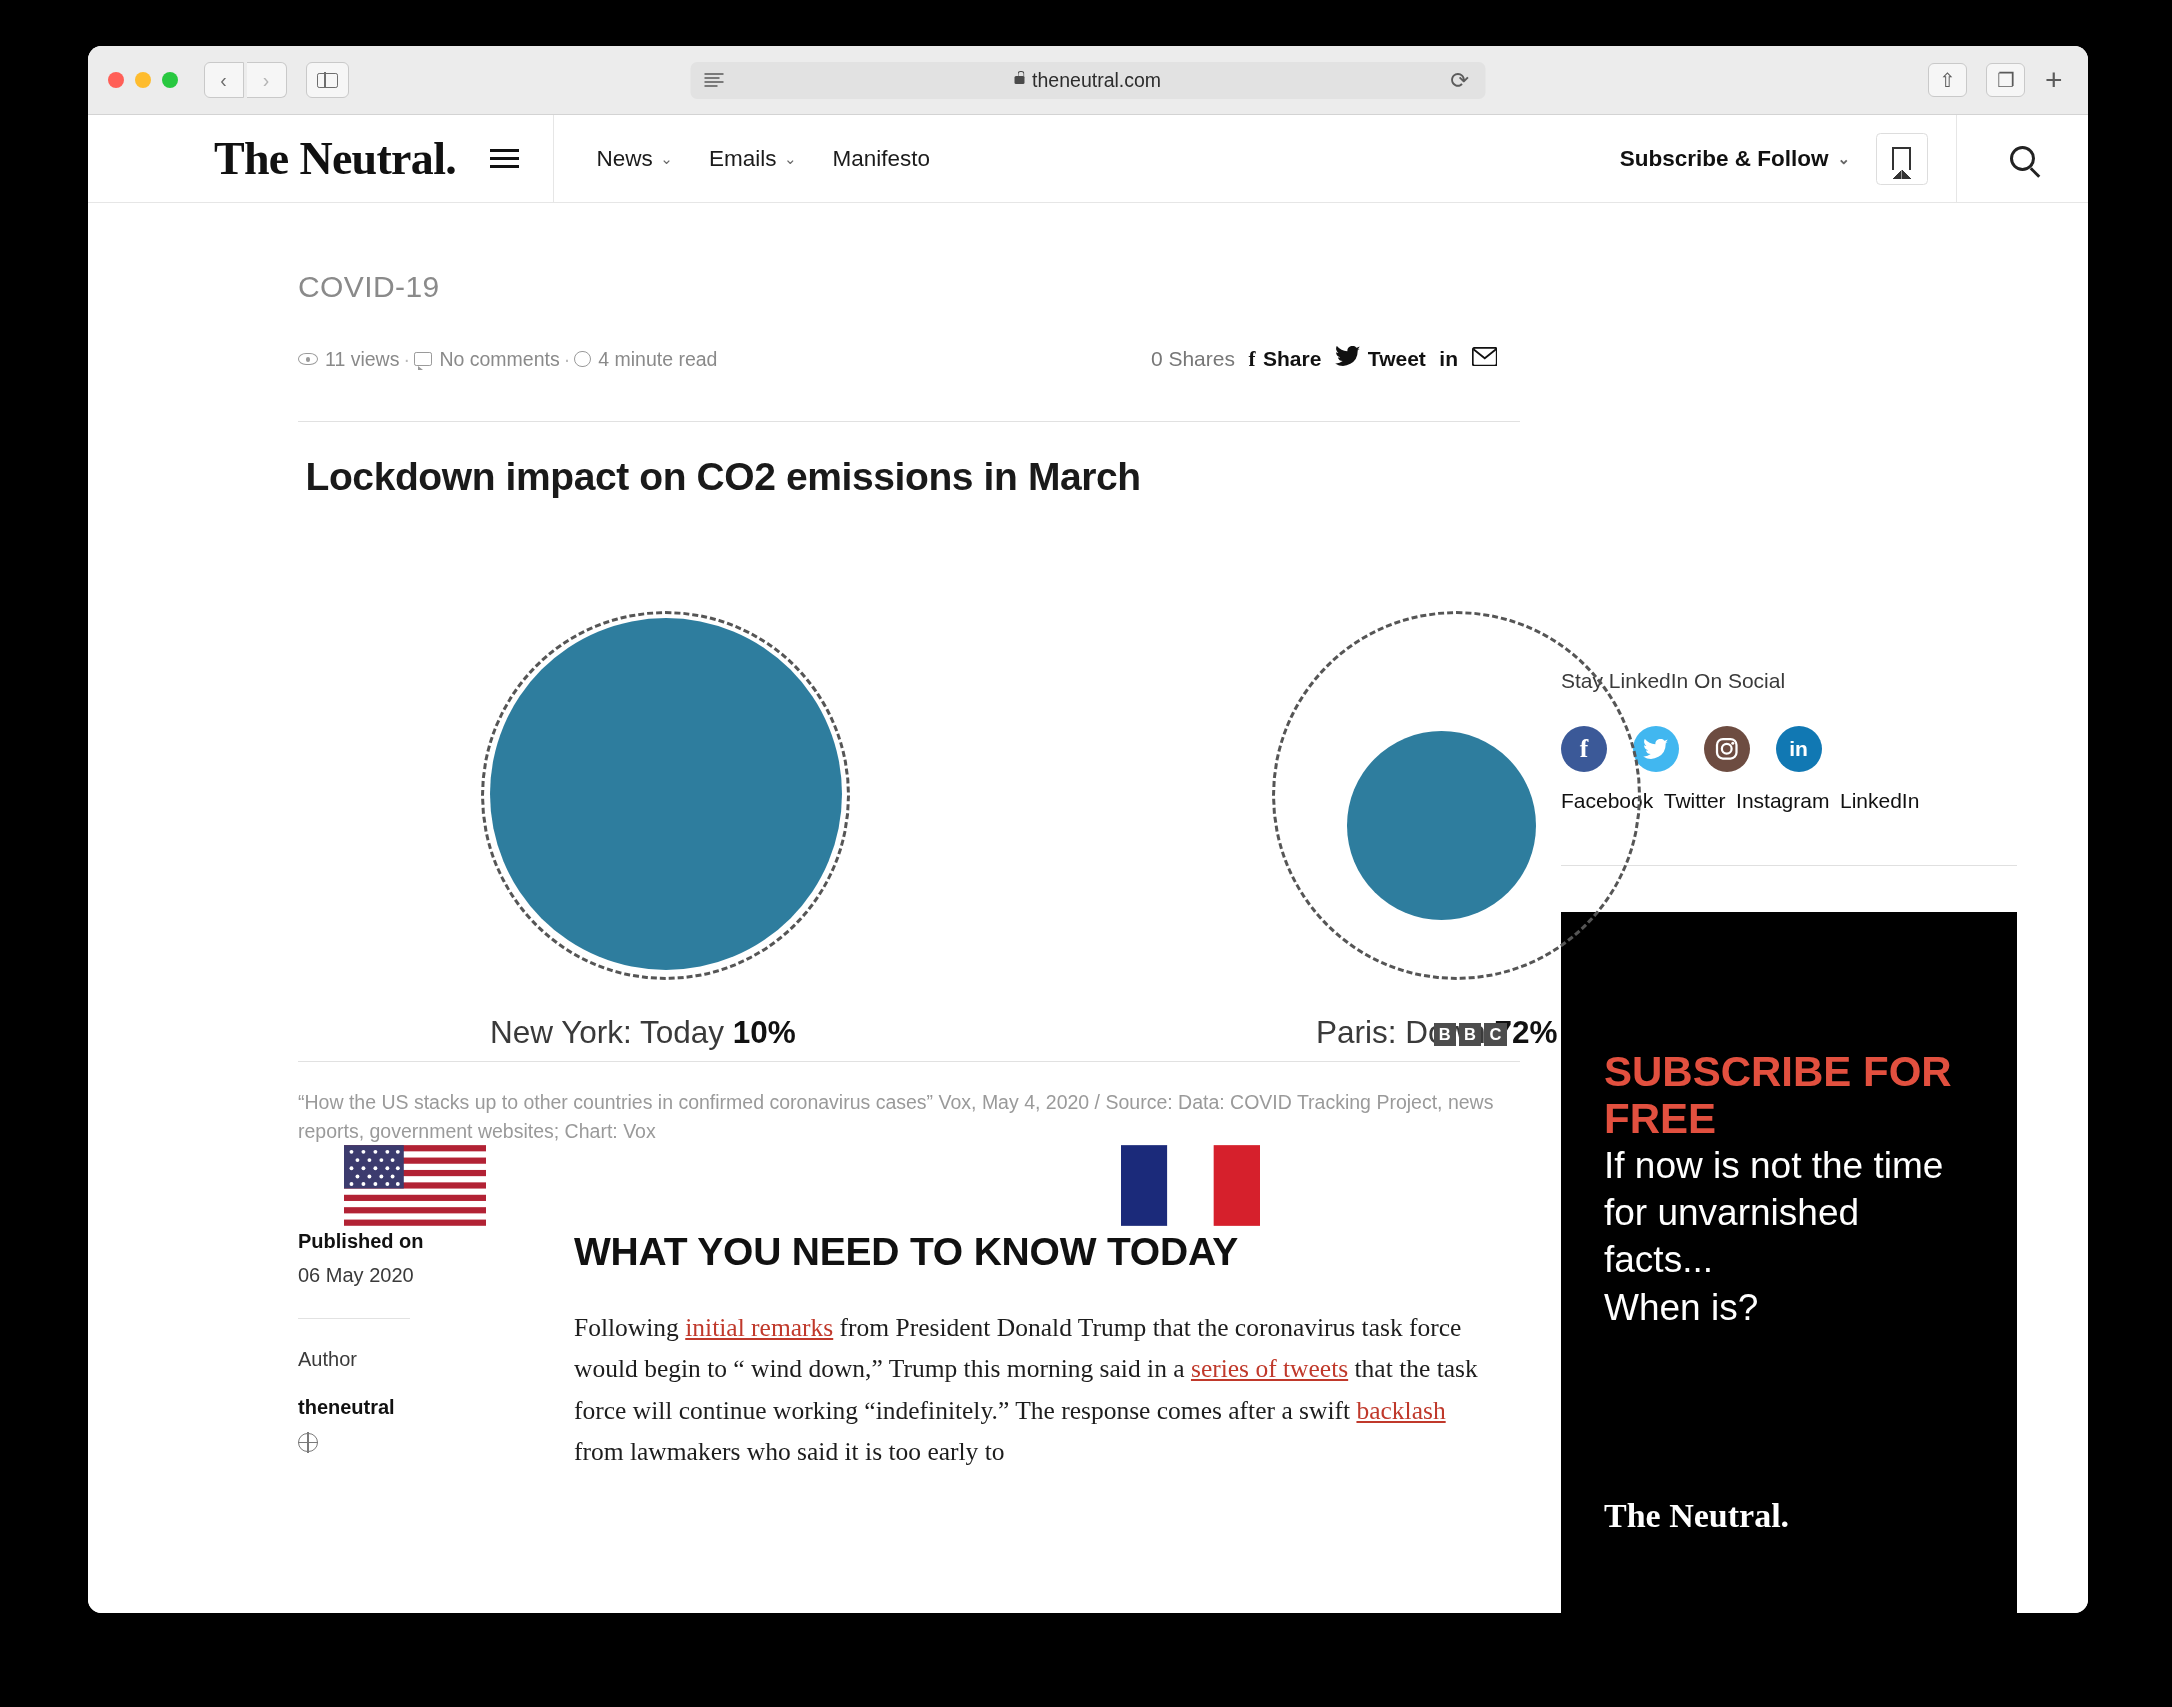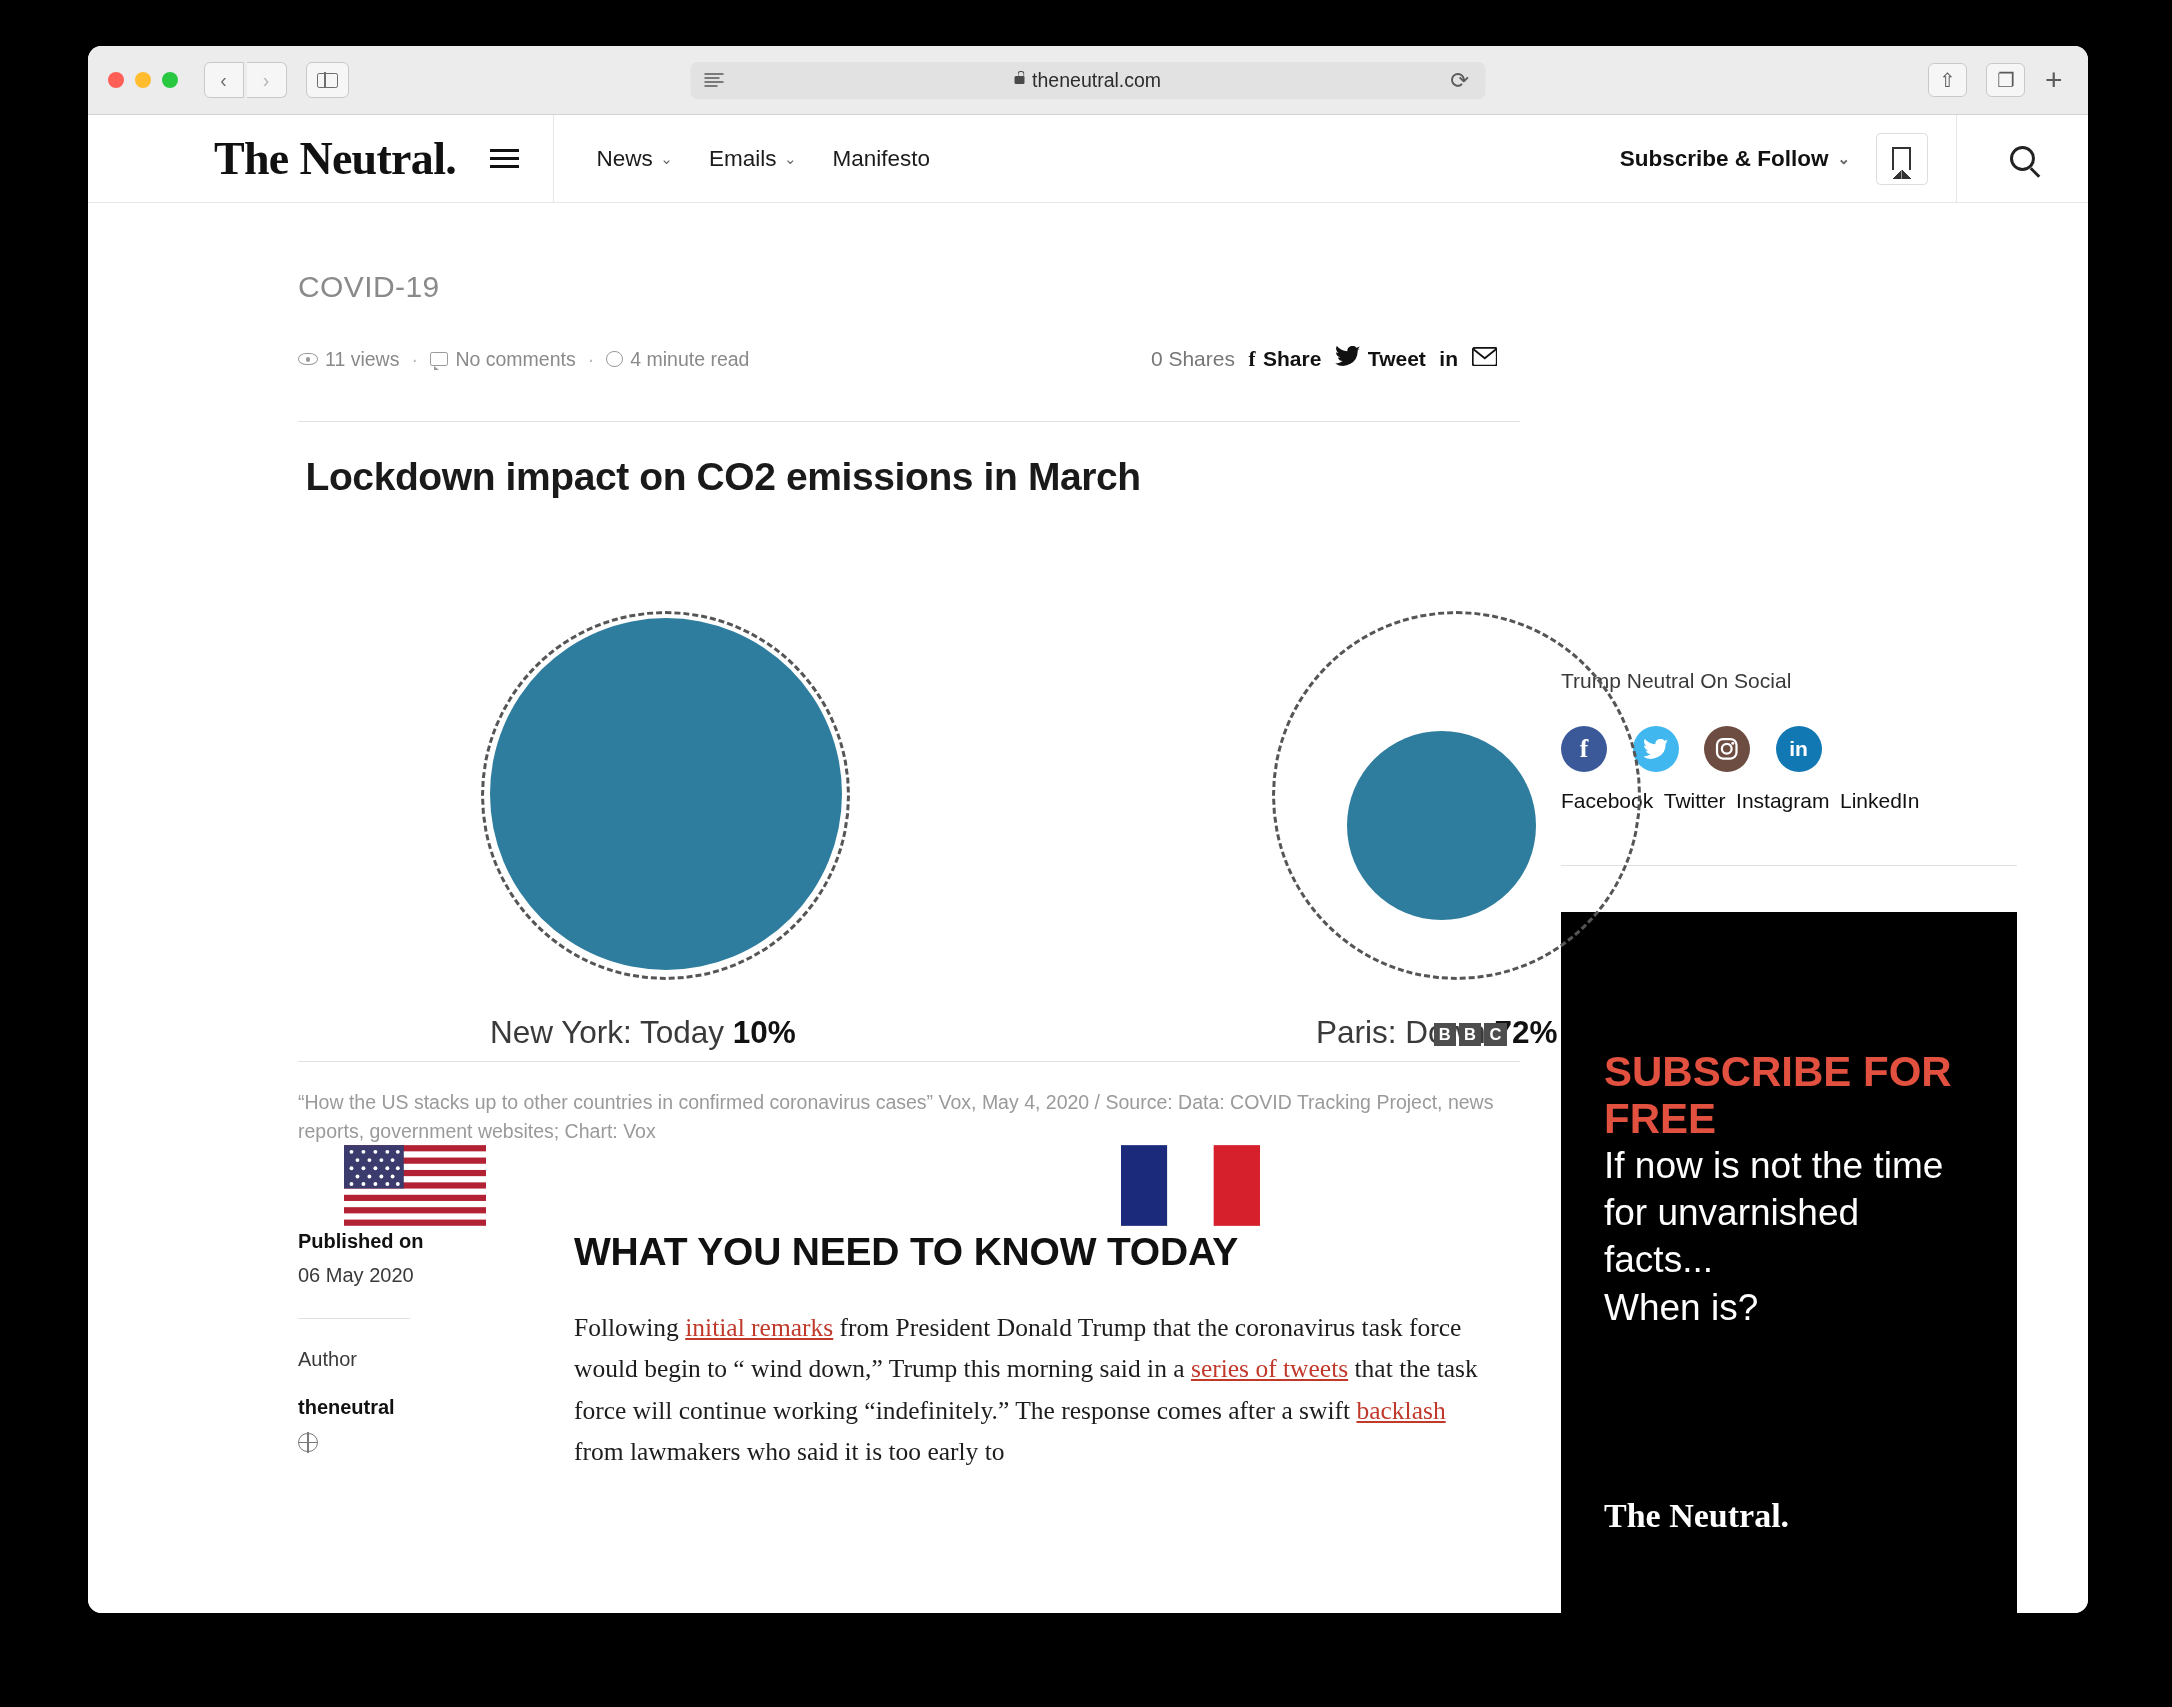--- a/index.html
+++ b/index.html
@@ -184,21 +184,21 @@
   #headline {
     font-size: 70px; font-weight: bold; color:#111;
     margin: 16.5px 0 0 0; letter-spacing:-1.1px;
   }
   #metarow {
     display:flex; align-items:center;
     margin-top: 42px;
     width: 1199px;
     font-size: 19.5px; color:#8a8a8a;
   }
-  #metaleft { display:flex; align-items:center; gap:12px; }
+  #metaleft { display:flex; align-items:center; gap:4px; }
   #metaleft .mi { display:flex; align-items:center; gap:7.5px; }
   .sep { color:#b9b9b9; }
   #metaright { margin-left:auto; display:flex; align-items:center; gap:13.5px; font-size:21px;}
   #metaright .shares { color:#777; }
   #metaright .act { color:#111; font-weight:bold; display:flex; align-items:center; gap:7.5px;}
   .icon-eye{width:19.5px;height:12px;border:1.5px solid #9a9a9a;border-radius:50% 50% 50% 50%/60% 60% 60% 60%;position:relative;}
   .icon-eye:after{content:"";position:absolute;left:6.7px;top:3px;width:4.5px;height:4.5px;border-radius:50%;background:#9a9a9a;}
   .icon-comment{width:18px;height:14.2px;border:1.5px solid #9a9a9a;border-radius:2.2px;position:relative;}
   .icon-comment:after{content:"";position:absolute;left:3px;bottom:-5.2px;border-left:5.2px solid #9a9a9a;border-top:4.5px solid transparent;}
   .icon-clock{width:16.5px;height:16.5px;border:1.5px solid #9a9a9a;border-radius:50%;}
@@ -506,21 +506,21 @@
           <div id="bodytext">
             <div id="section-title">WHAT YOU NEED TO KNOW TODAY</div>
             <p id="para">
               <span>Following </span><a href="#">initial remarks</a><span> from President Donald Trump that the coronavirus task force would begin to “ wind down,” Trump this morning said in a </span><a href="#">series of tweets</a><span> that the task force will continue working “indefinitely.” The response comes after a swift </span><a href="#">backlash</a><span> from lawmakers who said it is too early to</span>
             </p>
           </div>
         </div>
       </div>
 
       <div id="sidebar">
-        <div id="social-head">Trump Neutral On Social</div>
+        <div id="social-head">Stay LinkedIn On Social</div>
         <div id="social-icons">
           <div class="sicon fb">f</div>
           <div class="sicon tw">
             <svg width="25.5" height="21" viewBox="0 0 24 20">
                 <path fill="#fff" d="M24 2.4a9.8 9.8 0 0 1-2.8.8A4.9 4.9 0 0 0 23.3.4a9.9 9.9 0 0 1-3.1 1.2A4.9 4.9 0 0 0 11.6 5a13.9 13.9 0 0 1-10-5.1 4.9 4.9 0 0 0 1.5 6.6A4.8 4.8 0 0 1 .9 5.9a4.9 4.9 0 0 0 3.9 4.9 4.9 4.9 0 0 1-2.2.1 4.9 4.9 0 0 0 4.6 3.4A9.9 9.9 0 0 1 0 16.6a13.9 13.9 0 0 0 21.4-12.4A9.9 9.9 0 0 0 24 2.4z"></path>
               </svg>
           </div>
           <div class="sicon ig">
             <svg width="25.5" height="25.5" viewBox="0 0 34 34">
               <rect x="4" y="4" width="26" height="26" rx="8" fill="none" stroke="#fff" stroke-width="3"></rect>

